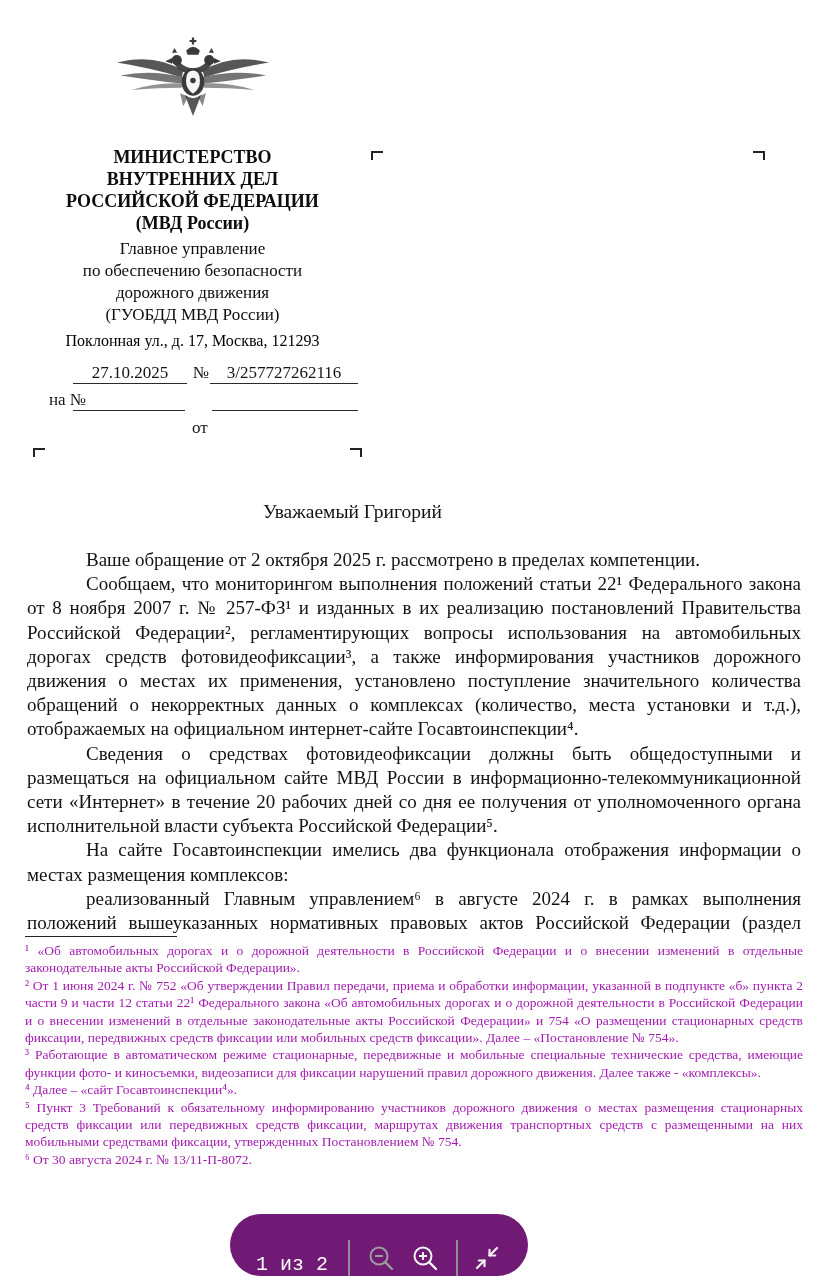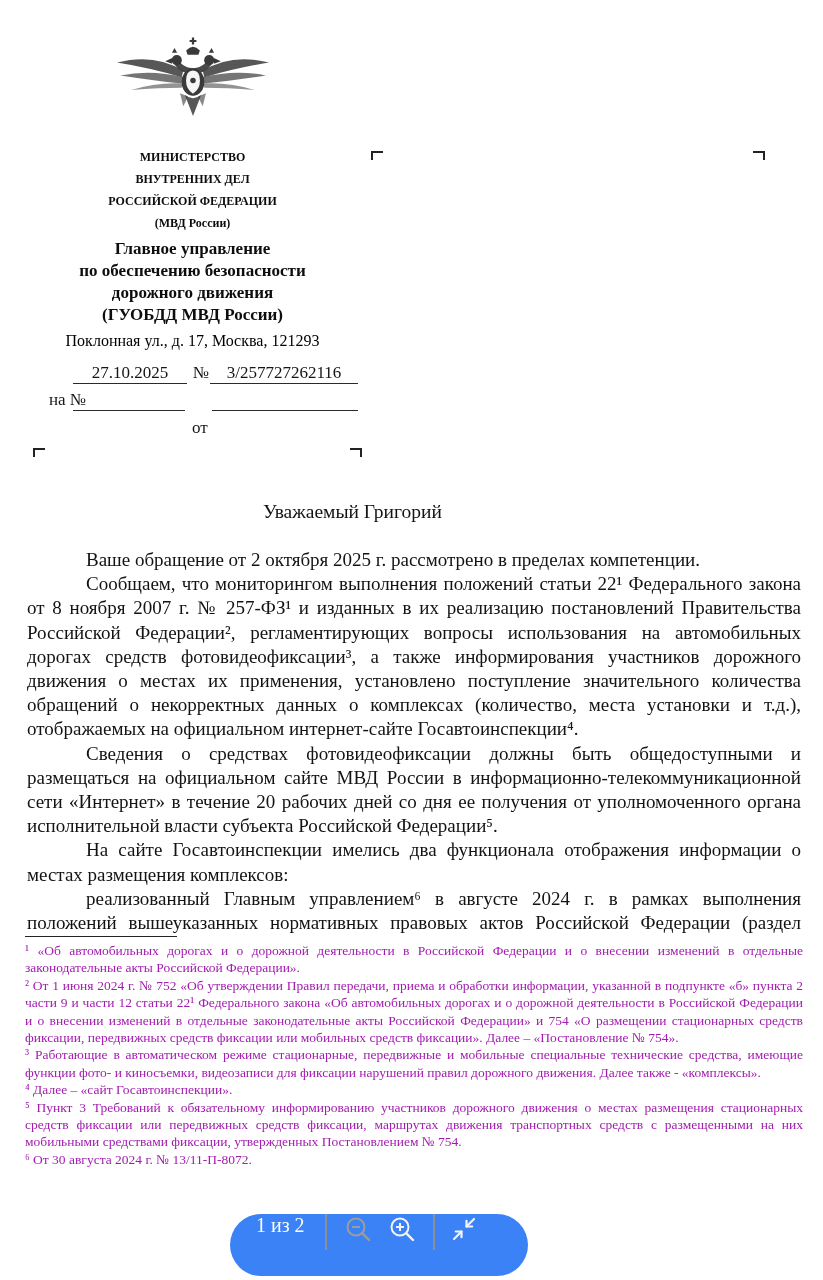--- a/index.html
+++ b/index.html
@@ -6,23 +6,23 @@
   html,body { background:#ffffff; }
   .screen {
     position:relative; width:823px; height:1280px;
     background:#ffffff; overflow:hidden;
     font-family:"Liberation Serif","DejaVu Serif",serif;
     color:#191919;
   }
   
   .emblem-wrap { position:absolute; left:30px; top:36px; width:325px; text-align:center; }
   .letterhead { position:absolute; left:30px; top:146px; width:325px; text-align:center; }
-  .ministry-line { font-weight:700; font-size:12px; line-height:22px; color:#0d0d0d; }
+  .ministry-line { font-weight:700; font-size:18px; line-height:22px; color:#0d0d0d; }
   .dept-block { position:absolute; left:30px; top:238px; width:325px; text-align:center; }
-  .dept-line { font-weight:700; font-size:17px; line-height:22px; color:#0d0d0d; }
+  .dept-line { font-weight:400; font-size:17px; line-height:22px; color:#0d0d0d; }
   .address-line { position:absolute; left:30px; top:332px; width:325px; text-align:center;
     font-size:16px; color:#000000; }
   
   .ref-row { position:absolute; font-size:17px; color:#151515; }
   .u-field { display:inline-block; border-bottom:1.6px solid #2a2a2a; text-align:center; height:21px; }
   .ref1 { left:0; top:363px; width:420px; }
   .ref2 { left:0; top:390px; width:420px; }
   .f-date { position:absolute; left:73px; width:114px; }
   .nsign  { position:absolute; left:193px; top:0; }
   .f-num  { position:absolute; left:210px; width:148px; }
@@ -45,23 +45,23 @@
   .body-text p { text-align:justify; text-indent:59px; }
   .body-text p.force-just { text-align-last:justify; }
   
   .footnotes { position:absolute; left:25px; top:936px; width:778px;
     font-size:13.5px; line-height:17.4px; color:#a21caf; }
   .fn-sep { width:152px; border-top:1.7px solid #222; margin-bottom:5px; }
   .footnotes p { text-align:justify; }
   
   .toolbar {
     position:absolute; left:230px; top:1214px; width:298px; height:62px;
-    background:#3b82f6; border-radius:31px;
-    display:flex; align-items:flex-start; padding:0 26px;
-    font-family:Liberation Serif, serif;
+    background:#701a75; border-radius:31px;
+    display:flex; align-items:flex-end; padding:0 26px;
+    font-family:Liberation Mono, monospace;
   }
   .page-indicator { color:#fbfbfb; font-size:20px; white-space:nowrap; margin-right:20px; }
   .tb-div { width:2px; height:36px; background:#8f8f8f; }
   .tb-btn { background:none; border:none; padding:0; display:flex; align-items:center;
     justify-content:center; cursor:pointer; }
   .zoom-out-btn { margin-left:16px; }
   .zoom-in-btn  { margin-left:14px; }
   .tb-div2 { margin-left:16px; }
   .collapse-btn { margin-left:14px; }
 </style>
@@ -150,21 +150,21 @@
     <p>Сведения о средствах фотовидеофиксации должны быть общедоступными и размещаться на официальном сайте МВД России в информационно-телекоммуникационной сети «Интернет» в течение 20 рабочих дней со дня ее получения от уполномоченного органа исполнительной власти субъекта Российской Федерации⁵.</p>
     <p>На сайте Госавтоинспекции имелись два функционала отображения информации о местах размещения комплексов:</p>
     <p class="force-just">реализованный Главным управлением⁶ в августе 2024 г. в рамках выполнения положений вышеуказанных нормативных правовых актов Российской Федерации (раздел</p>
   </div>
 
   <div class="footnotes">
     <div class="fn-sep"></div>
     <p>¹ «Об автомобильных дорогах и о дорожной деятельности в Российской Федерации и о внесении изменений в отдельные законодательные акты Российской Федерации».</p>
     <p>² От 1 июня 2024 г. № 752 «Об утверждении Правил передачи, приема и обработки информации, указанной в подпункте «б» пункта 2 части 9 и части 12 статьи 22¹ Федерального закона «Об автомобильных дорогах и о дорожной деятельности в Российской Федерации и о внесении изменений в отдельные законодательные акты Российской Федерации» и 754 «О размещении стационарных средств фиксации, передвижных средств фиксации или мобильных средств фиксации». Далее – «Постановление № 754».</p>
     <p>³ Работающие в автоматическом режиме стационарные, передвижные и мобильные специальные технические средства, имеющие функции фото- и киносъемки, видеозаписи для фиксации нарушений правил дорожного движения. Далее также - «комплексы».</p>
-    <p>⁴ Далее – «сайт Госавтоинспекции».</p>
+    <p>⁴ Далее – «сайт Госавтоинспекции⁴».</p>
     <p>⁵ Пункт 3 Требований к обязательному информированию участников дорожного движения о местах размещения стационарных средств фиксации или передвижных средств фиксации, маршрутах движения транспортных средств с размещенными на них мобильными средствами фиксации, утвержденных Постановлением № 754.</p>
     <p>⁶ От 30 августа 2024 г. № 13/11-П-8072.</p>
   </div>
 
   <div class="toolbar">
     <span class="page-indicator">1 из 2</span>
     <span class="tb-div"></span>
     <button class="tb-btn zoom-out-btn">
       <span>
         <svg width="30" height="30" viewBox="0 0 30 30">

